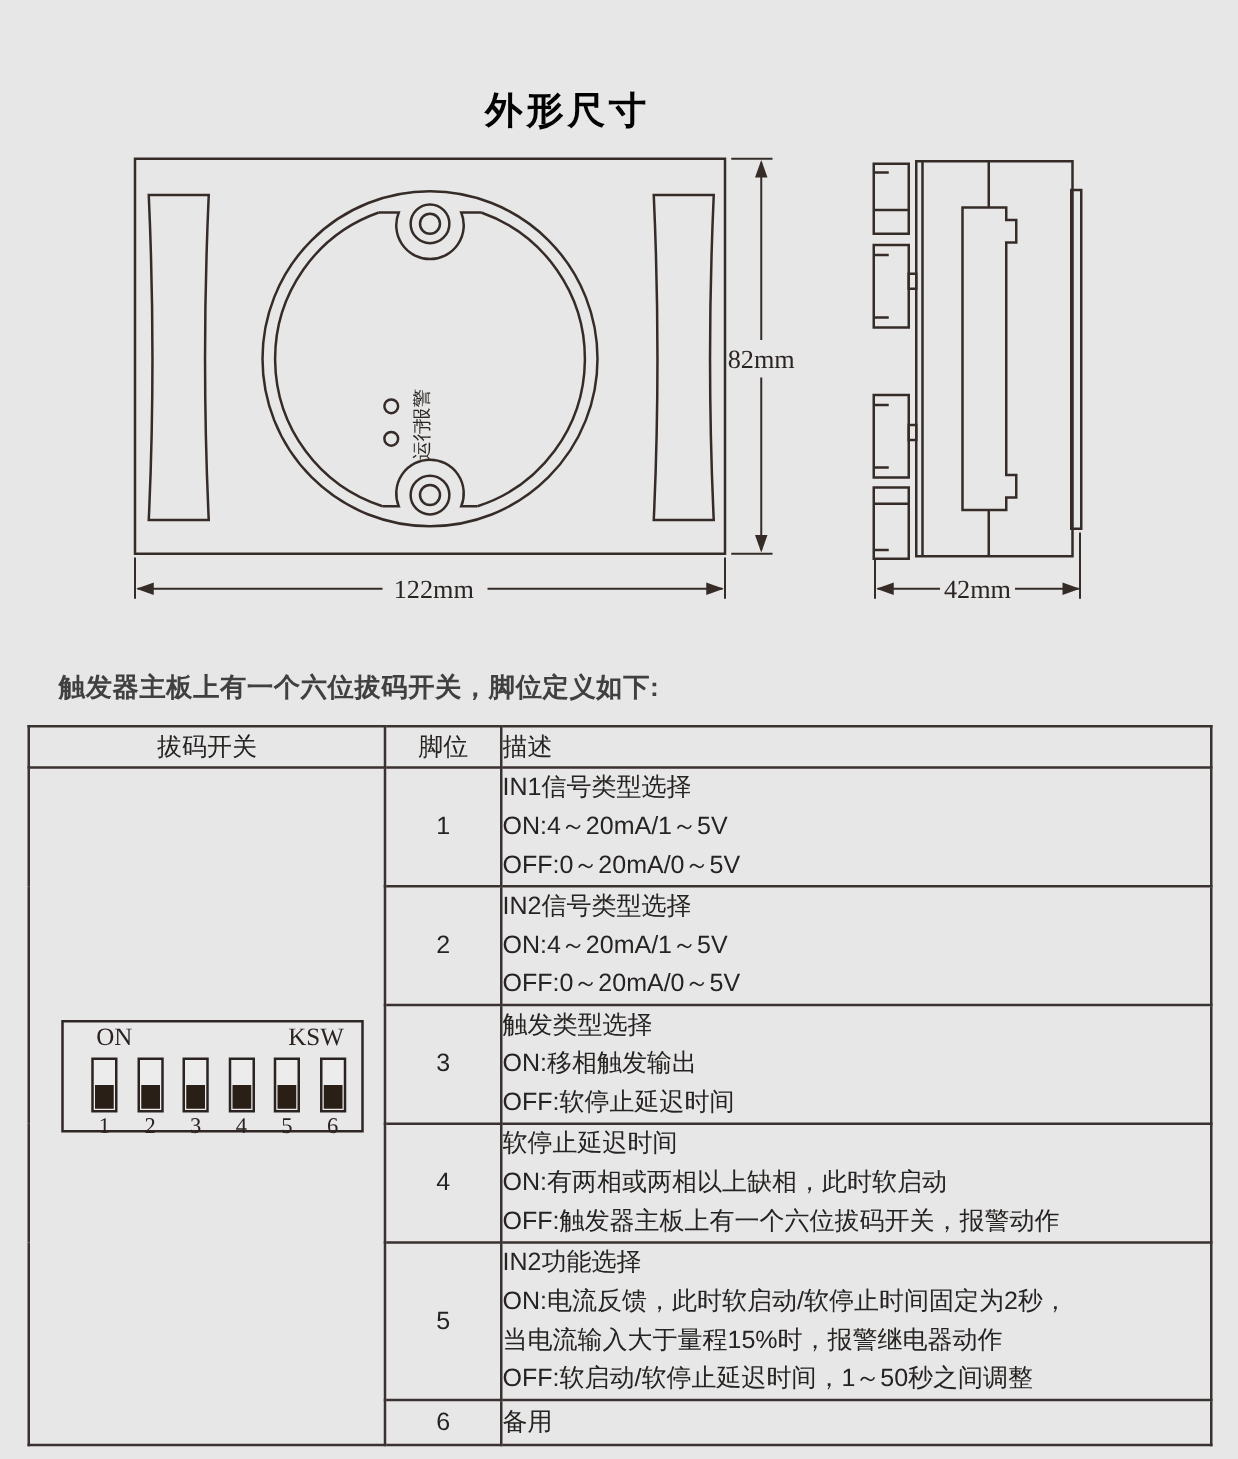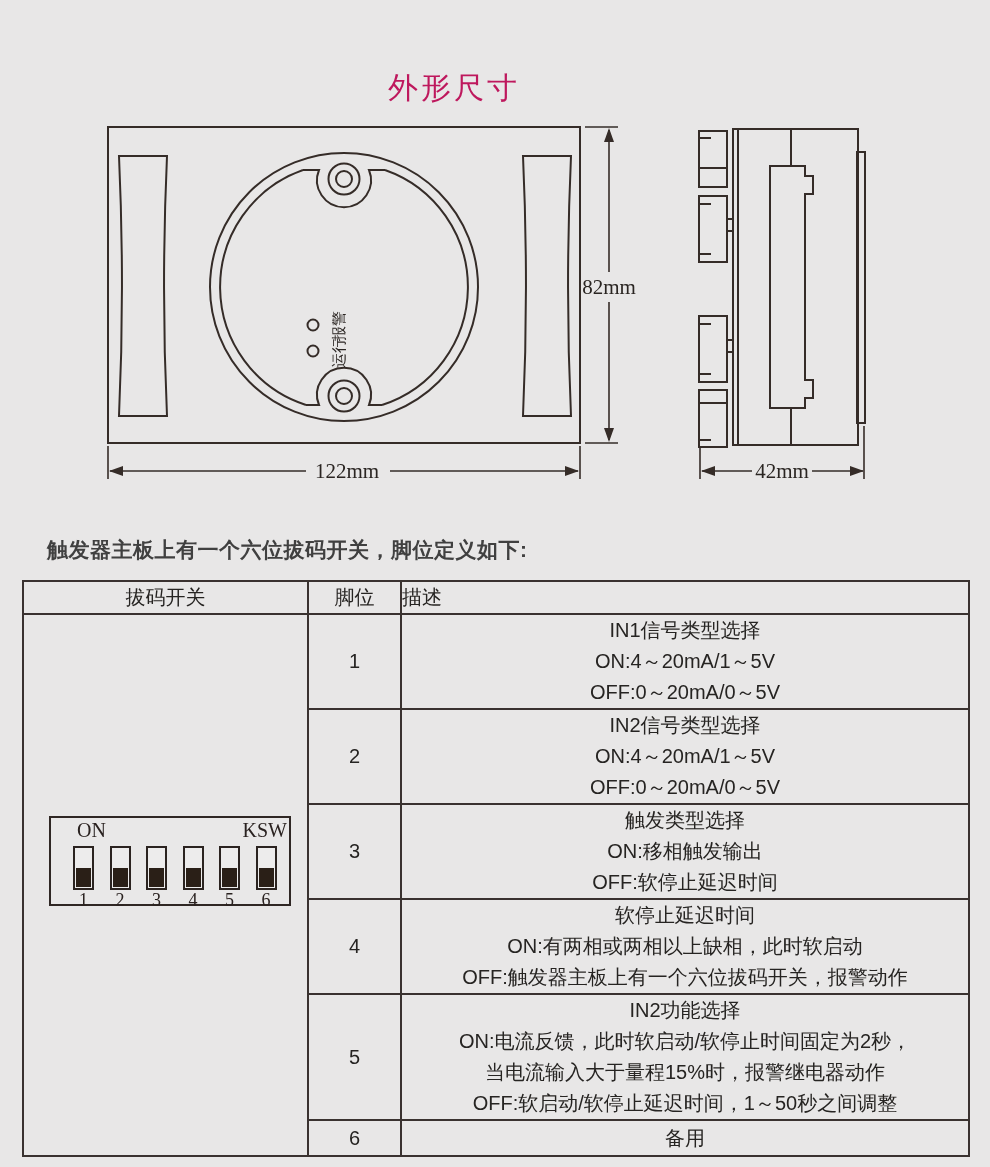--- a/index.html
+++ b/index.html
@@ -4,21 +4,21 @@
 <style>
   html,body{margin:0;padding:0;}
   body{
     width:990px;height:1167px;position:relative;
     background:#e8e7e7;
     font-family:"Liberation Sans",sans-serif;
     color:#232120;overflow:hidden;
   }
   .page-title{
     position:absolute;top:68px;left:0;width:908px;text-align:center;
-    font-size:30px;font-weight:normal;letter-spacing:3px;color:#be185d;
+    font-size:30px;font-weight:bold;letter-spacing:3px;color:#000000;
   }
   .intro{
     position:absolute;left:47px;top:536px;font-size:21px;font-weight:bold;color:#404040;
     letter-spacing:0.5px;white-space:nowrap;
   }
   svg text{fill:#2a2522;}
   .dim-label{font-family:"Liberation Serif",serif;font-size:21px;}
   .led-label{font-size:15px;}
   
   table.spec{
@@ -31,34 +31,34 @@
     font-size:20px;color:#262422;
     padding:0;vertical-align:middle;
   }
   td.hdr-c1,td.hdr-c2{text-align:center;}
   td.hdr-c3{padding-left:30px;}
   tr.hdr-row{height:33px;padding-left:13px;}
   tr.r-std{height:93px;}
   tr.r-big{height:125px;}
   tr.r-small{height:36px;}
   td.pin-cell{text-align:center;font-size:21px;}
-  td.desc-cell{padding-left:16px;text-align:center;}
+  td.desc-cell{padding-left:16px;}
   .desc-line{line-height:31px;white-space:nowrap;}
   td.dip-cell{position:relative;}
   
   .dip-box{
     position:absolute;left:25px;top:201px;width:238px;height:86px;
     border:2px solid #2f2724;background:#e9e8e8;
   }
   .dip-top{
     position:absolute;top:1px;left:0;width:100%;height:24px;
     font-family:"Liberation Serif",serif;font-size:20px;color:#2a2220;
   }
   .dip-on{position:absolute;left:26px;top:0;}
-  .dip-ksw{position:absolute;right:2px;top:0;}
+  .dip-ksw{position:absolute;right:14px;top:0;}
   .dip-switches{
     position:absolute;left:22px;top:28px;display:flex;gap:15.5px;
   }
   .sw{width:21px;display:flex;flex-direction:column;align-items:center;}
   .sw-body{
     width:21px;height:44px;box-sizing:border-box;
     border:2px solid #2b2320;background:#edecec;position:relative;
   }
   .sw-dark{
     position:absolute;left:1px;right:1px;bottom:1px;height:19px;

